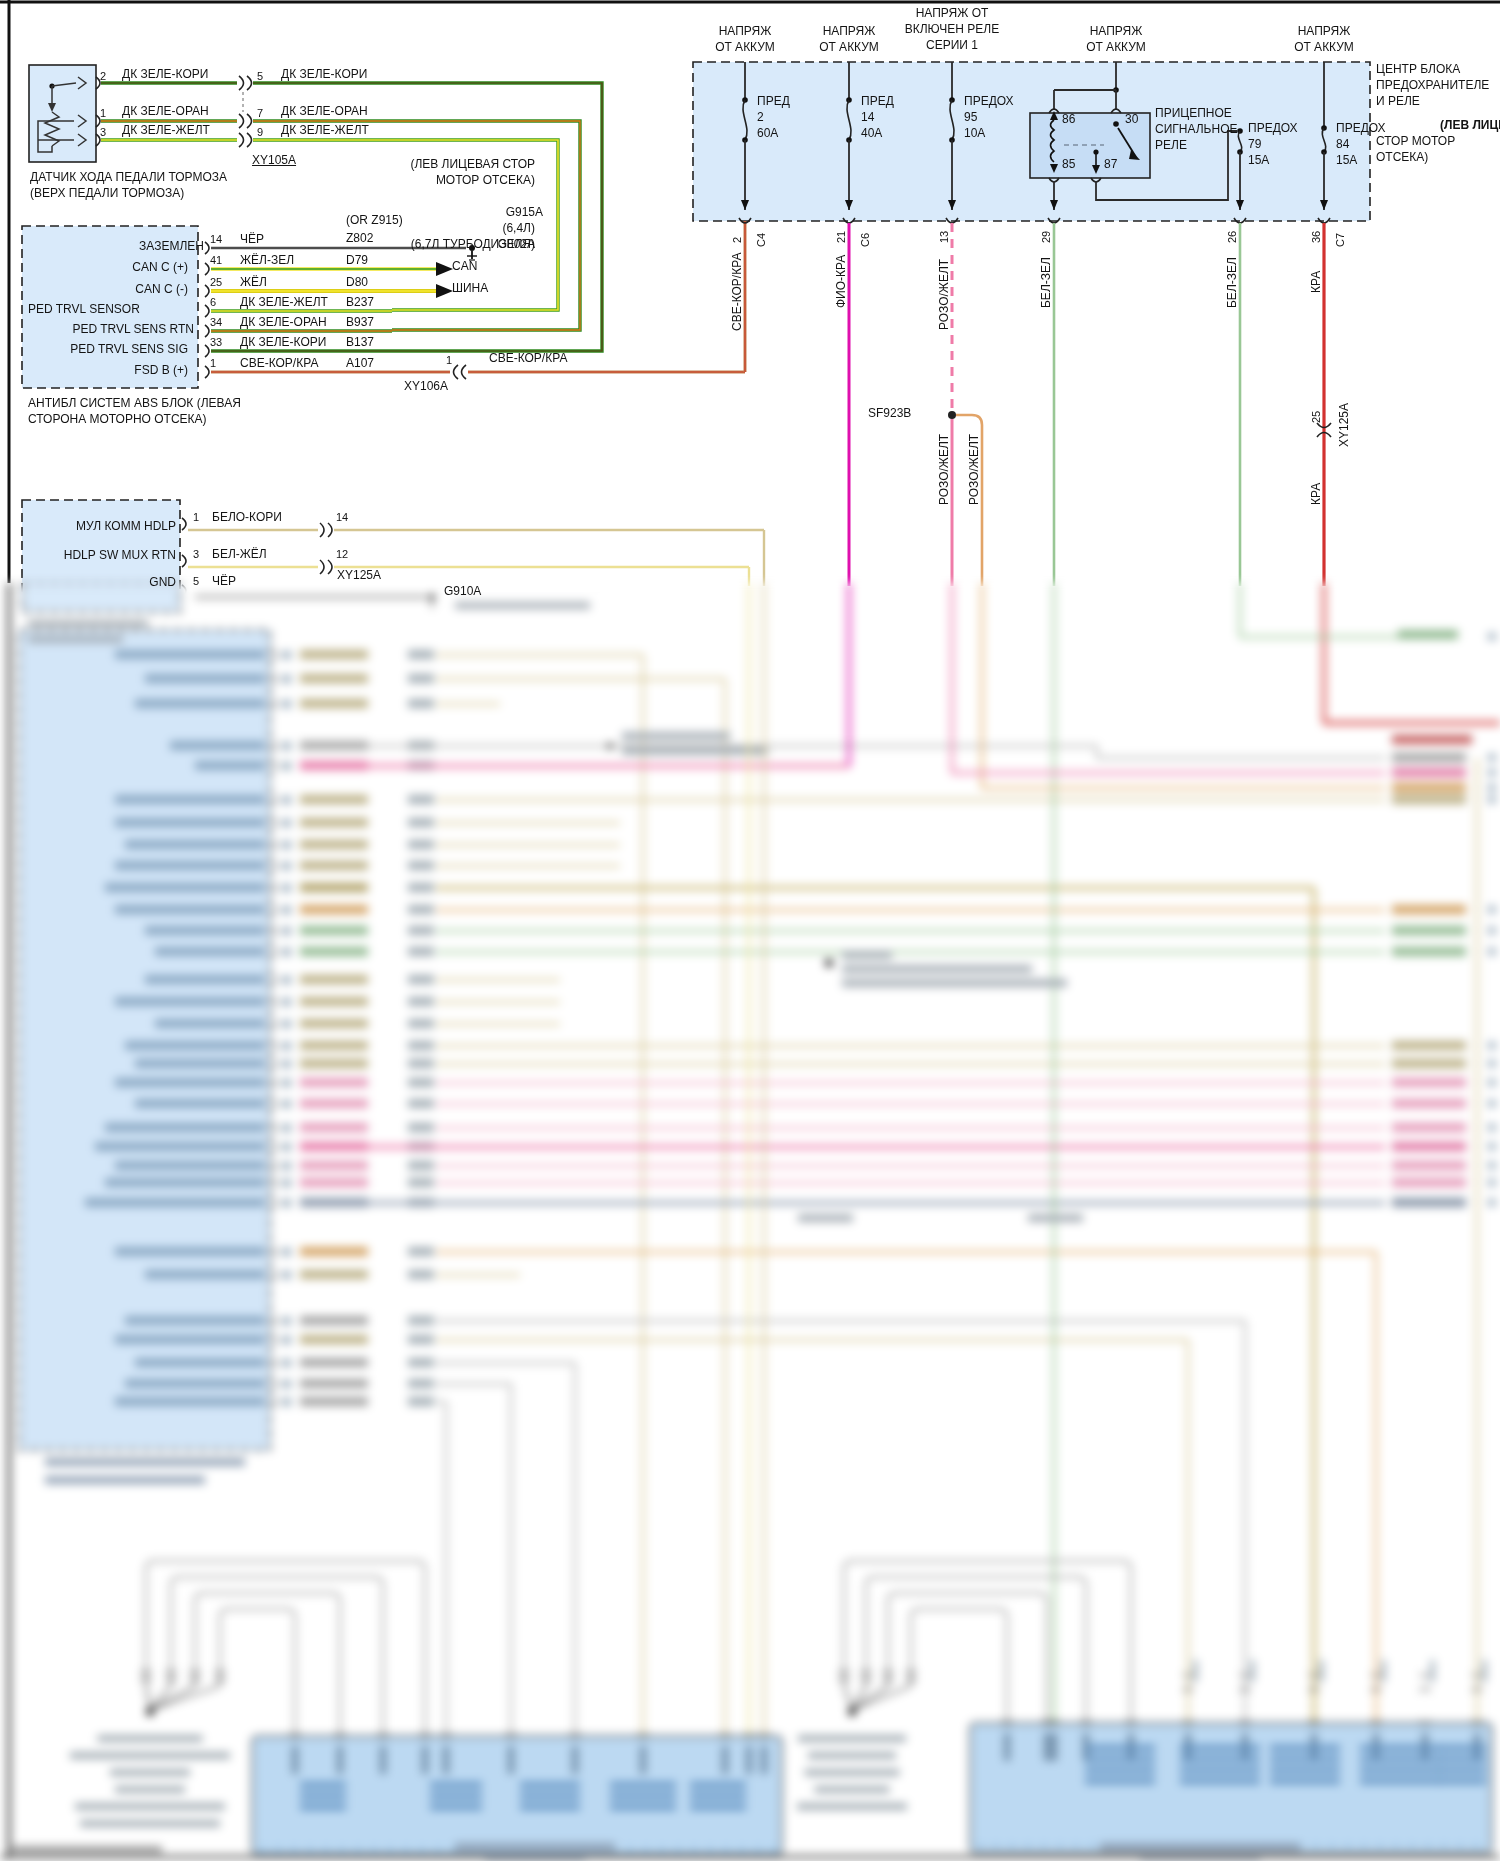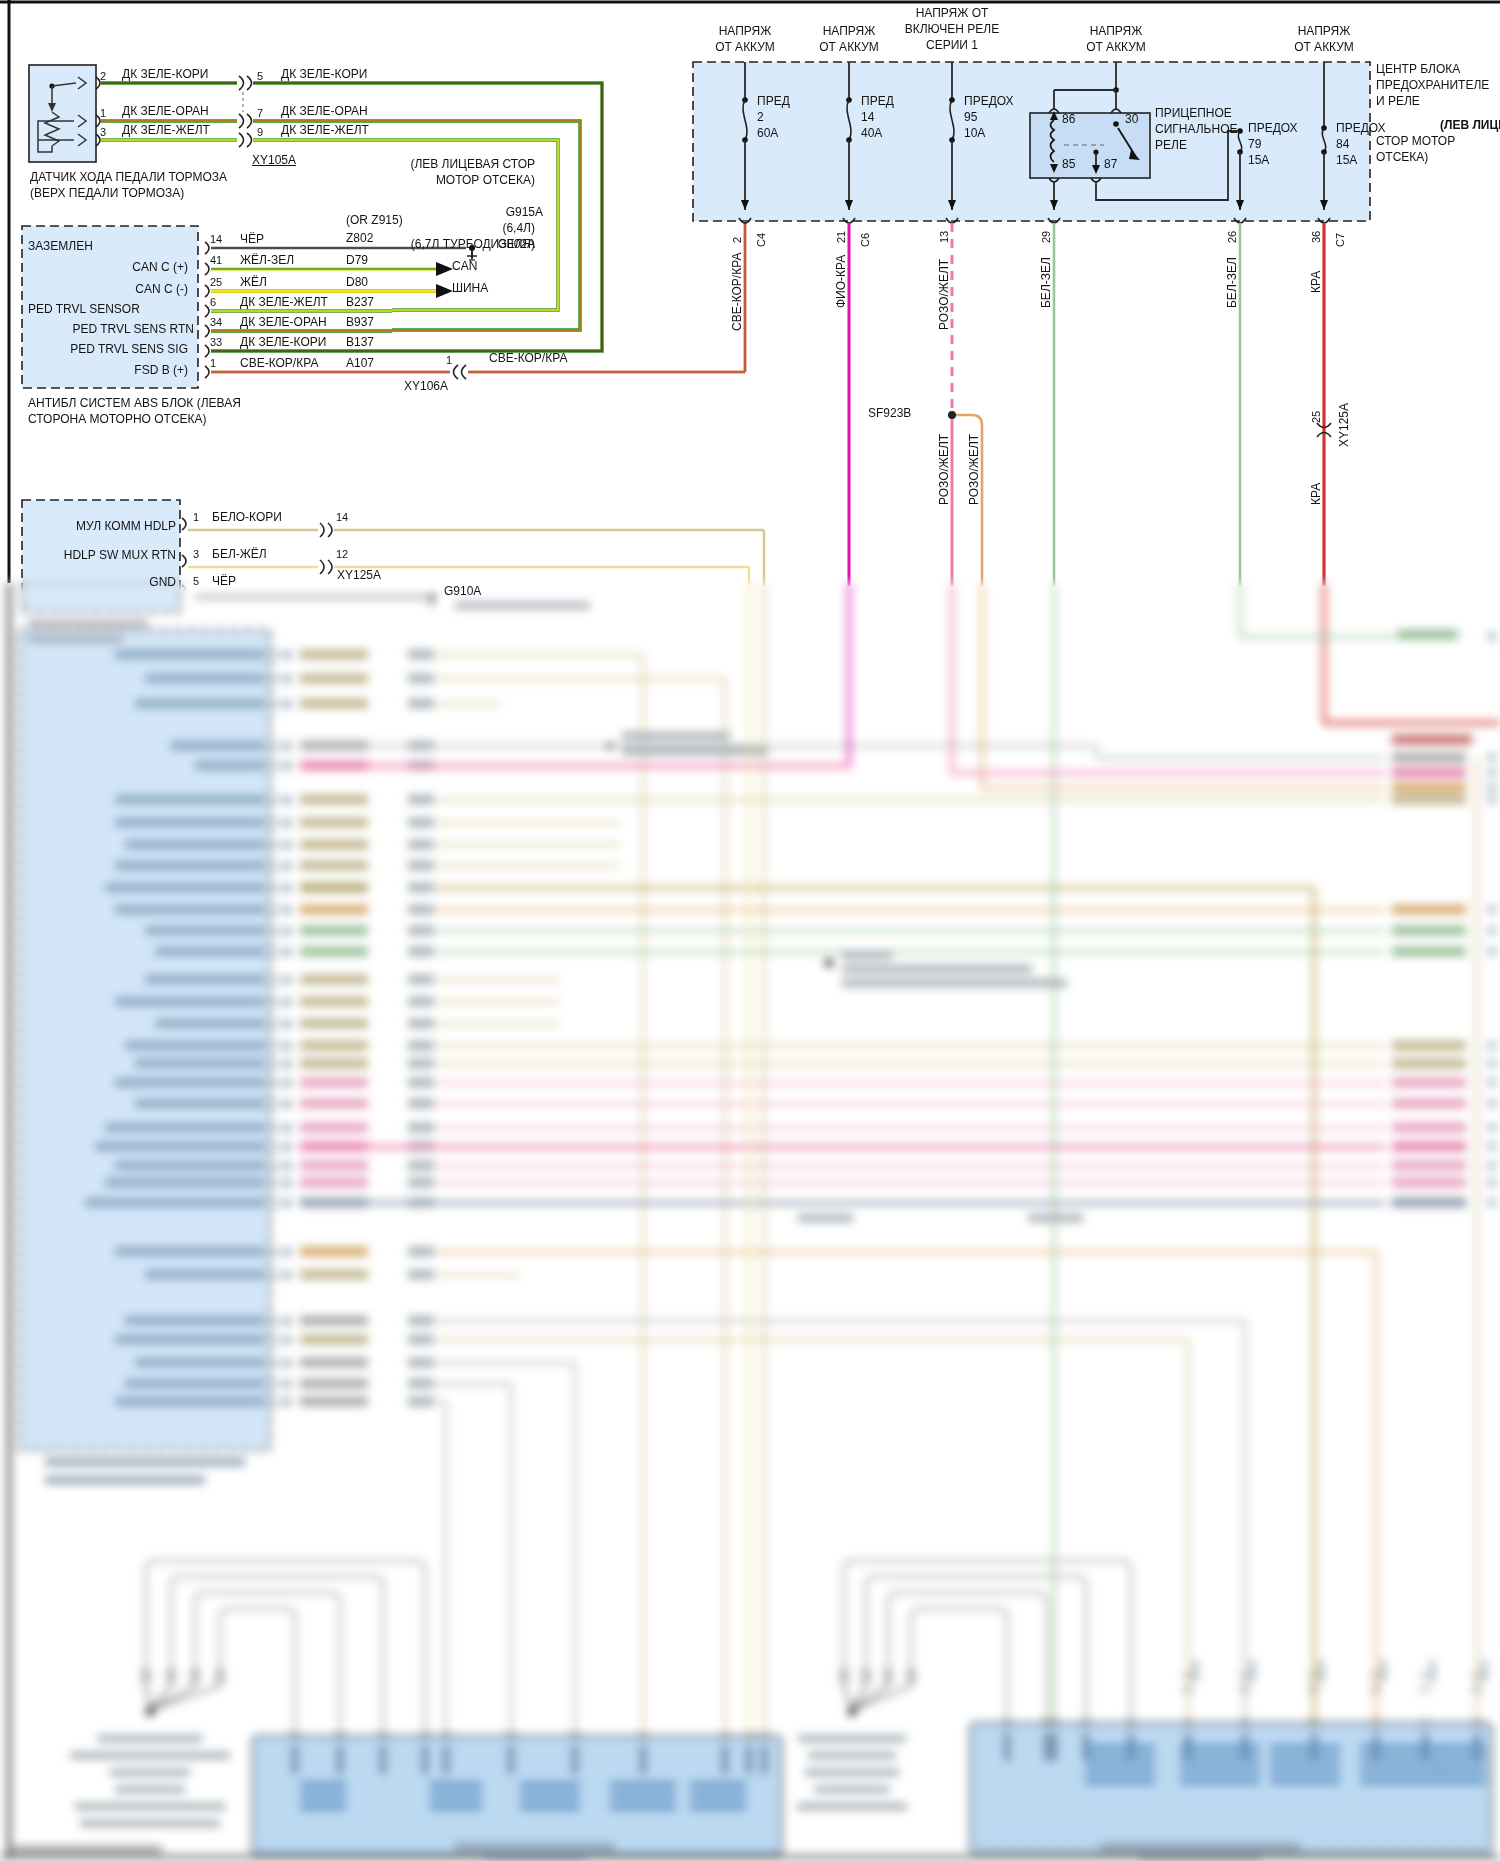--- a/index.html
+++ b/index.html
@@ -696,21 +696,21 @@
       <div class="lbl" style="left: 122px; top: 105px;">ДК ЗЕЛЕ-ОРАН</div>
       <div class="lbl" style="left: 257px; top: 107px; font-size: 11px;">7</div>
       <div class="lbl" style="left: 281px; top: 105px;">ДК ЗЕЛЕ-ОРАН</div>
       <div class="lbl" style="left: 100px; top: 126px; font-size: 11px;">3</div>
       <div class="lbl" style="left: 122px; top: 124px;">ДК ЗЕЛЕ-ЖЕЛТ</div>
       <div class="lbl" style="left: 257px; top: 126px; font-size: 11px;">9</div>
       <div class="lbl" style="left: 281px; top: 124px;">ДК ЗЕЛЕ-ЖЕЛТ</div>
       <div class="lbl" style="left: 252px; top: 154px; text-decoration: underline;">XY105A</div>
       <div class="lbl" style="left: 30px; top: 171px;">ДАТЧИК ХОДА ПЕДАЛИ ТОРМОЗА</div>
       <div class="lbl" style="left: 30px; top: 187px;">(ВЕРХ ПЕДАЛИ ТОРМОЗА)</div>
-      <div class="lbl" style="left: 28px; top: 240px; width: 160px; ">ЗАЗЕМЛЕН</div>
+      <div class="lbl" style="left: 44px; top: 240px; width: 160px; text-align: right;">ЗАЗЕМЛЕН</div>
       <div class="lbl" style="left: 28px; top: 261px; width: 160px; text-align: right;">CAN C (+)</div>
       <div class="lbl" style="left: 28px; top: 283px; width: 160px; text-align: right;">CAN C (-)</div>
       <div class="lbl" style="left: 28px; top: 303px; width: 160px; text-align: left;">PED TRVL SENSOR</div>
       <div class="lbl" style="left: 34px; top: 323px; width: 160px; text-align: right;">PED TRVL SENS RTN</div>
       <div class="lbl" style="left: 28px; top: 343px; width: 160px; text-align: right;">PED TRVL SENS SIG</div>
       <div class="lbl" style="left: 28px; top: 364px; width: 160px; text-align: right;">FSD B (+)</div>
       <div class="lbl" style="left: 210px; top: 233px; font-size: 11px;">14</div>
       <div class="lbl" style="left: 210px; top: 254px; font-size: 11px;">41</div>
       <div class="lbl" style="left: 210px; top: 276px; font-size: 11px;">25</div>
       <div class="lbl" style="left: 210px; top: 296px; font-size: 11px;">6</div>

